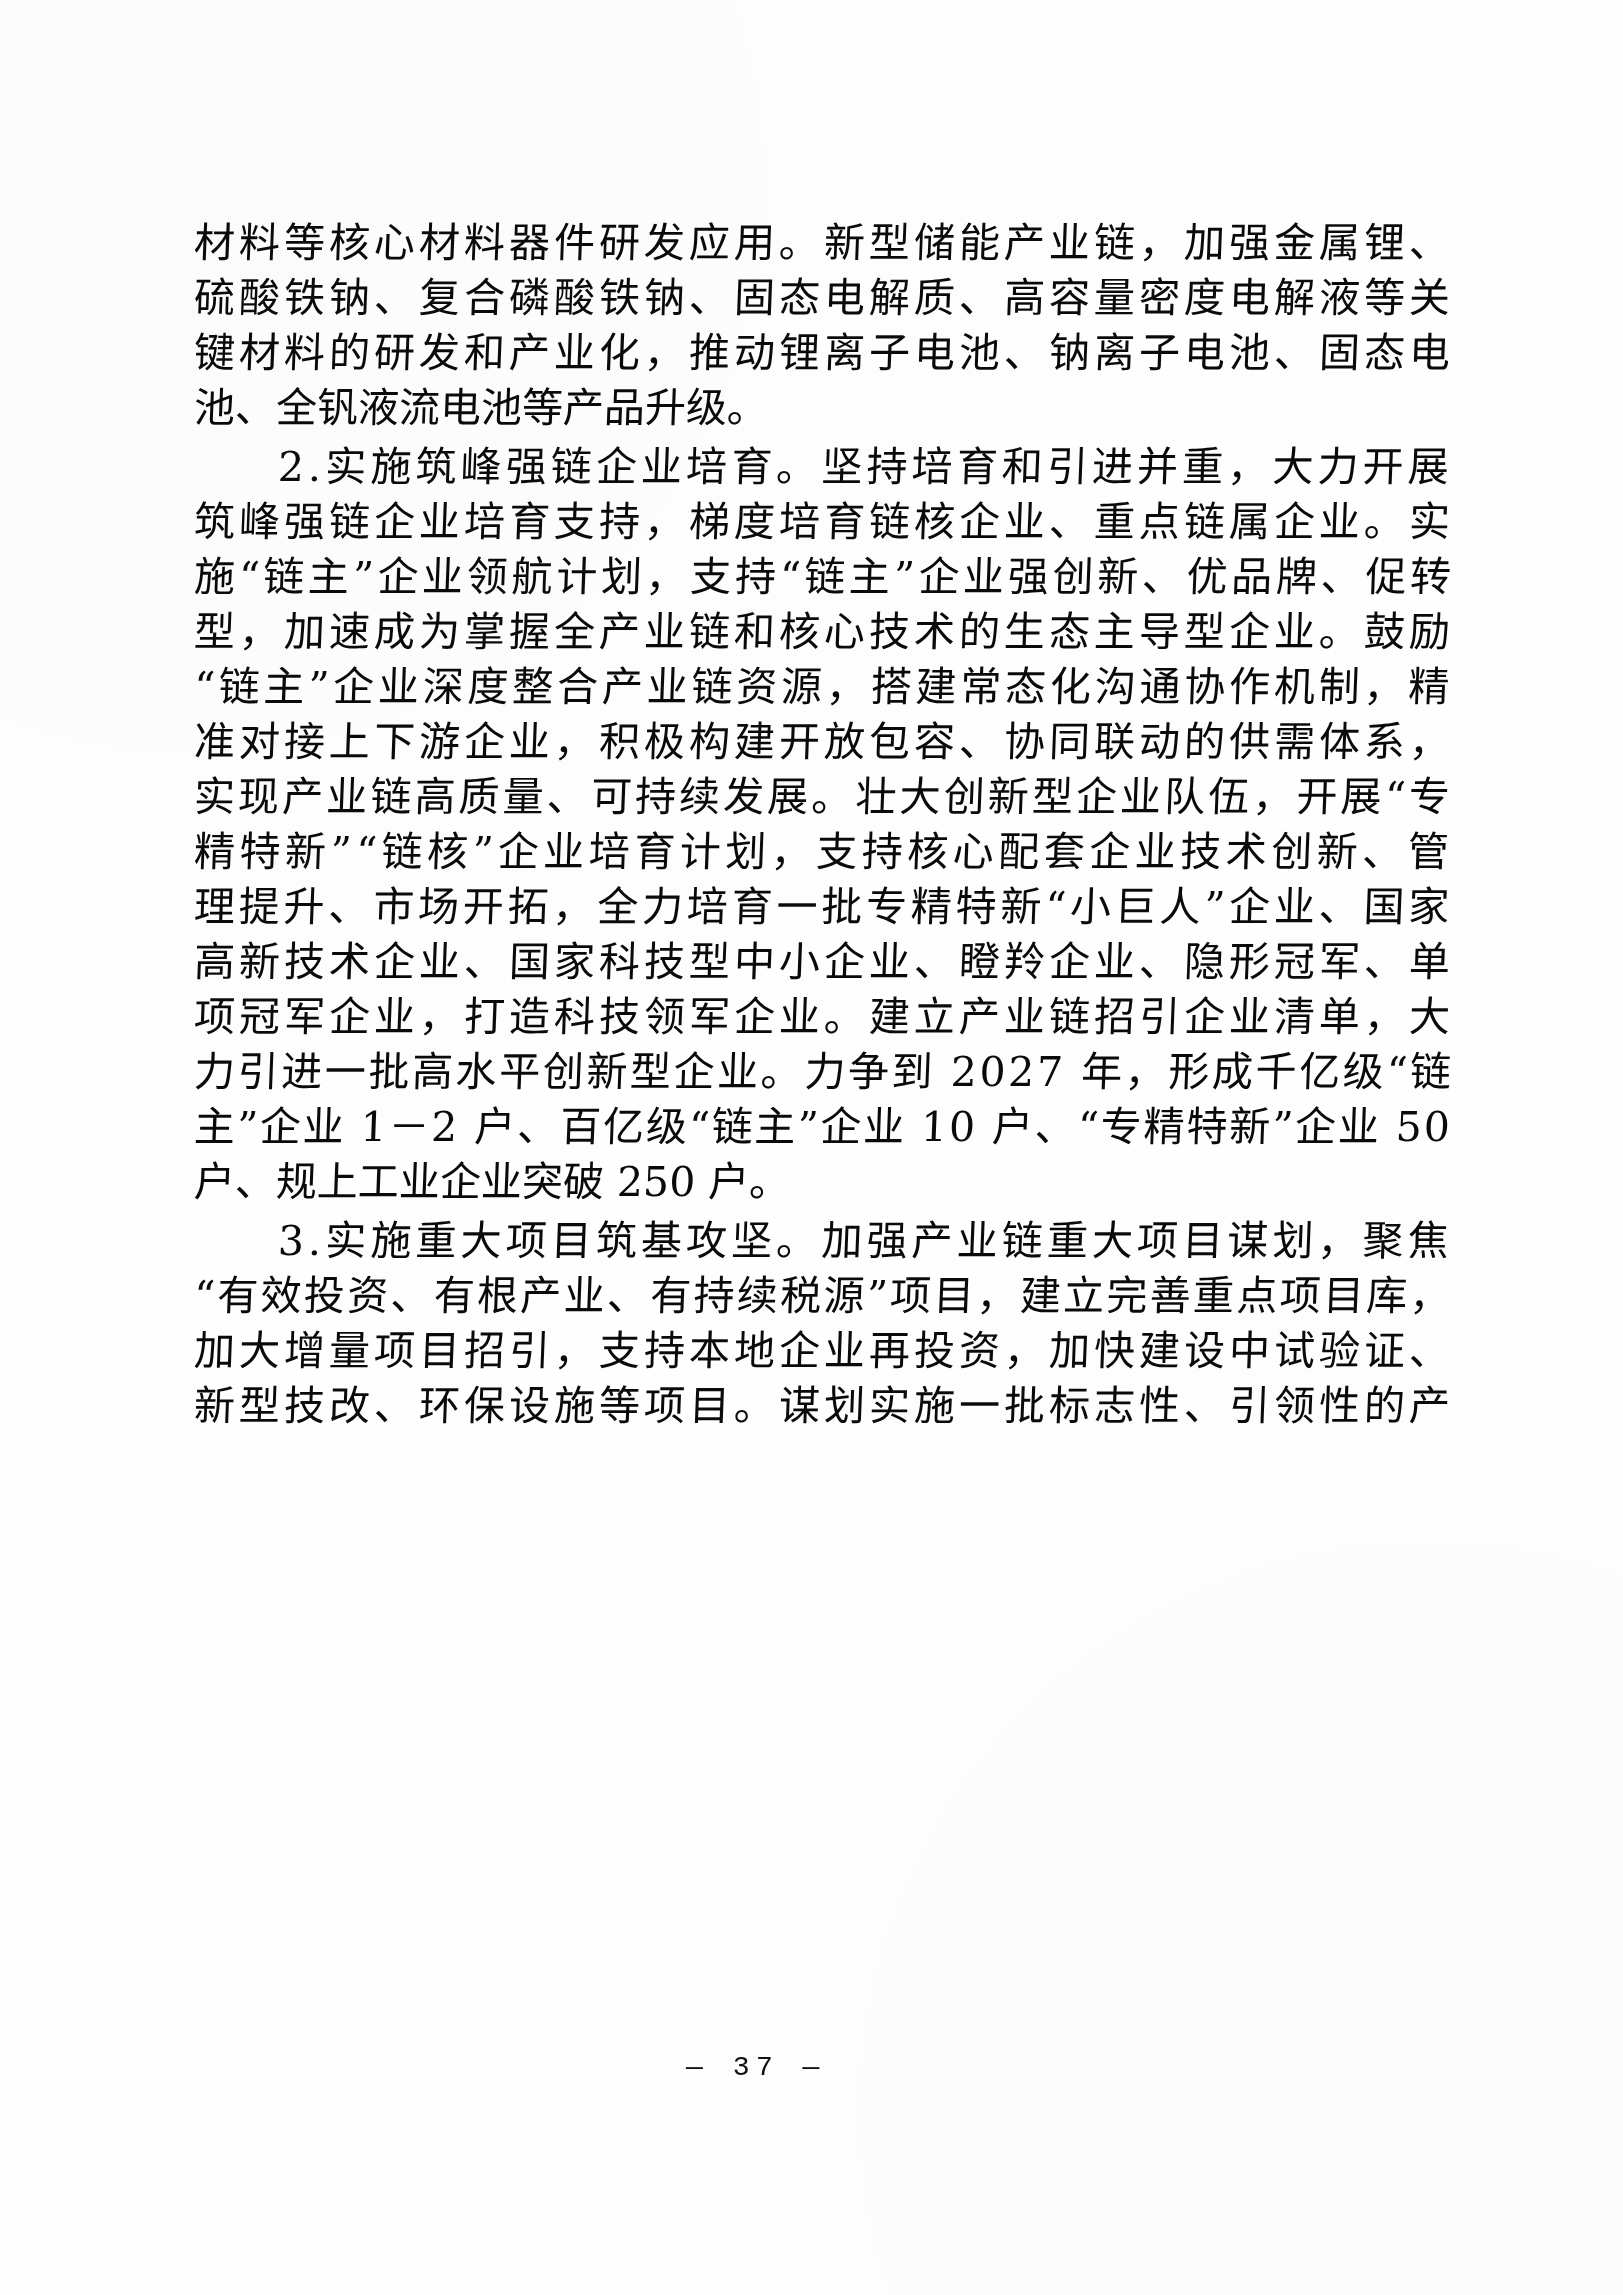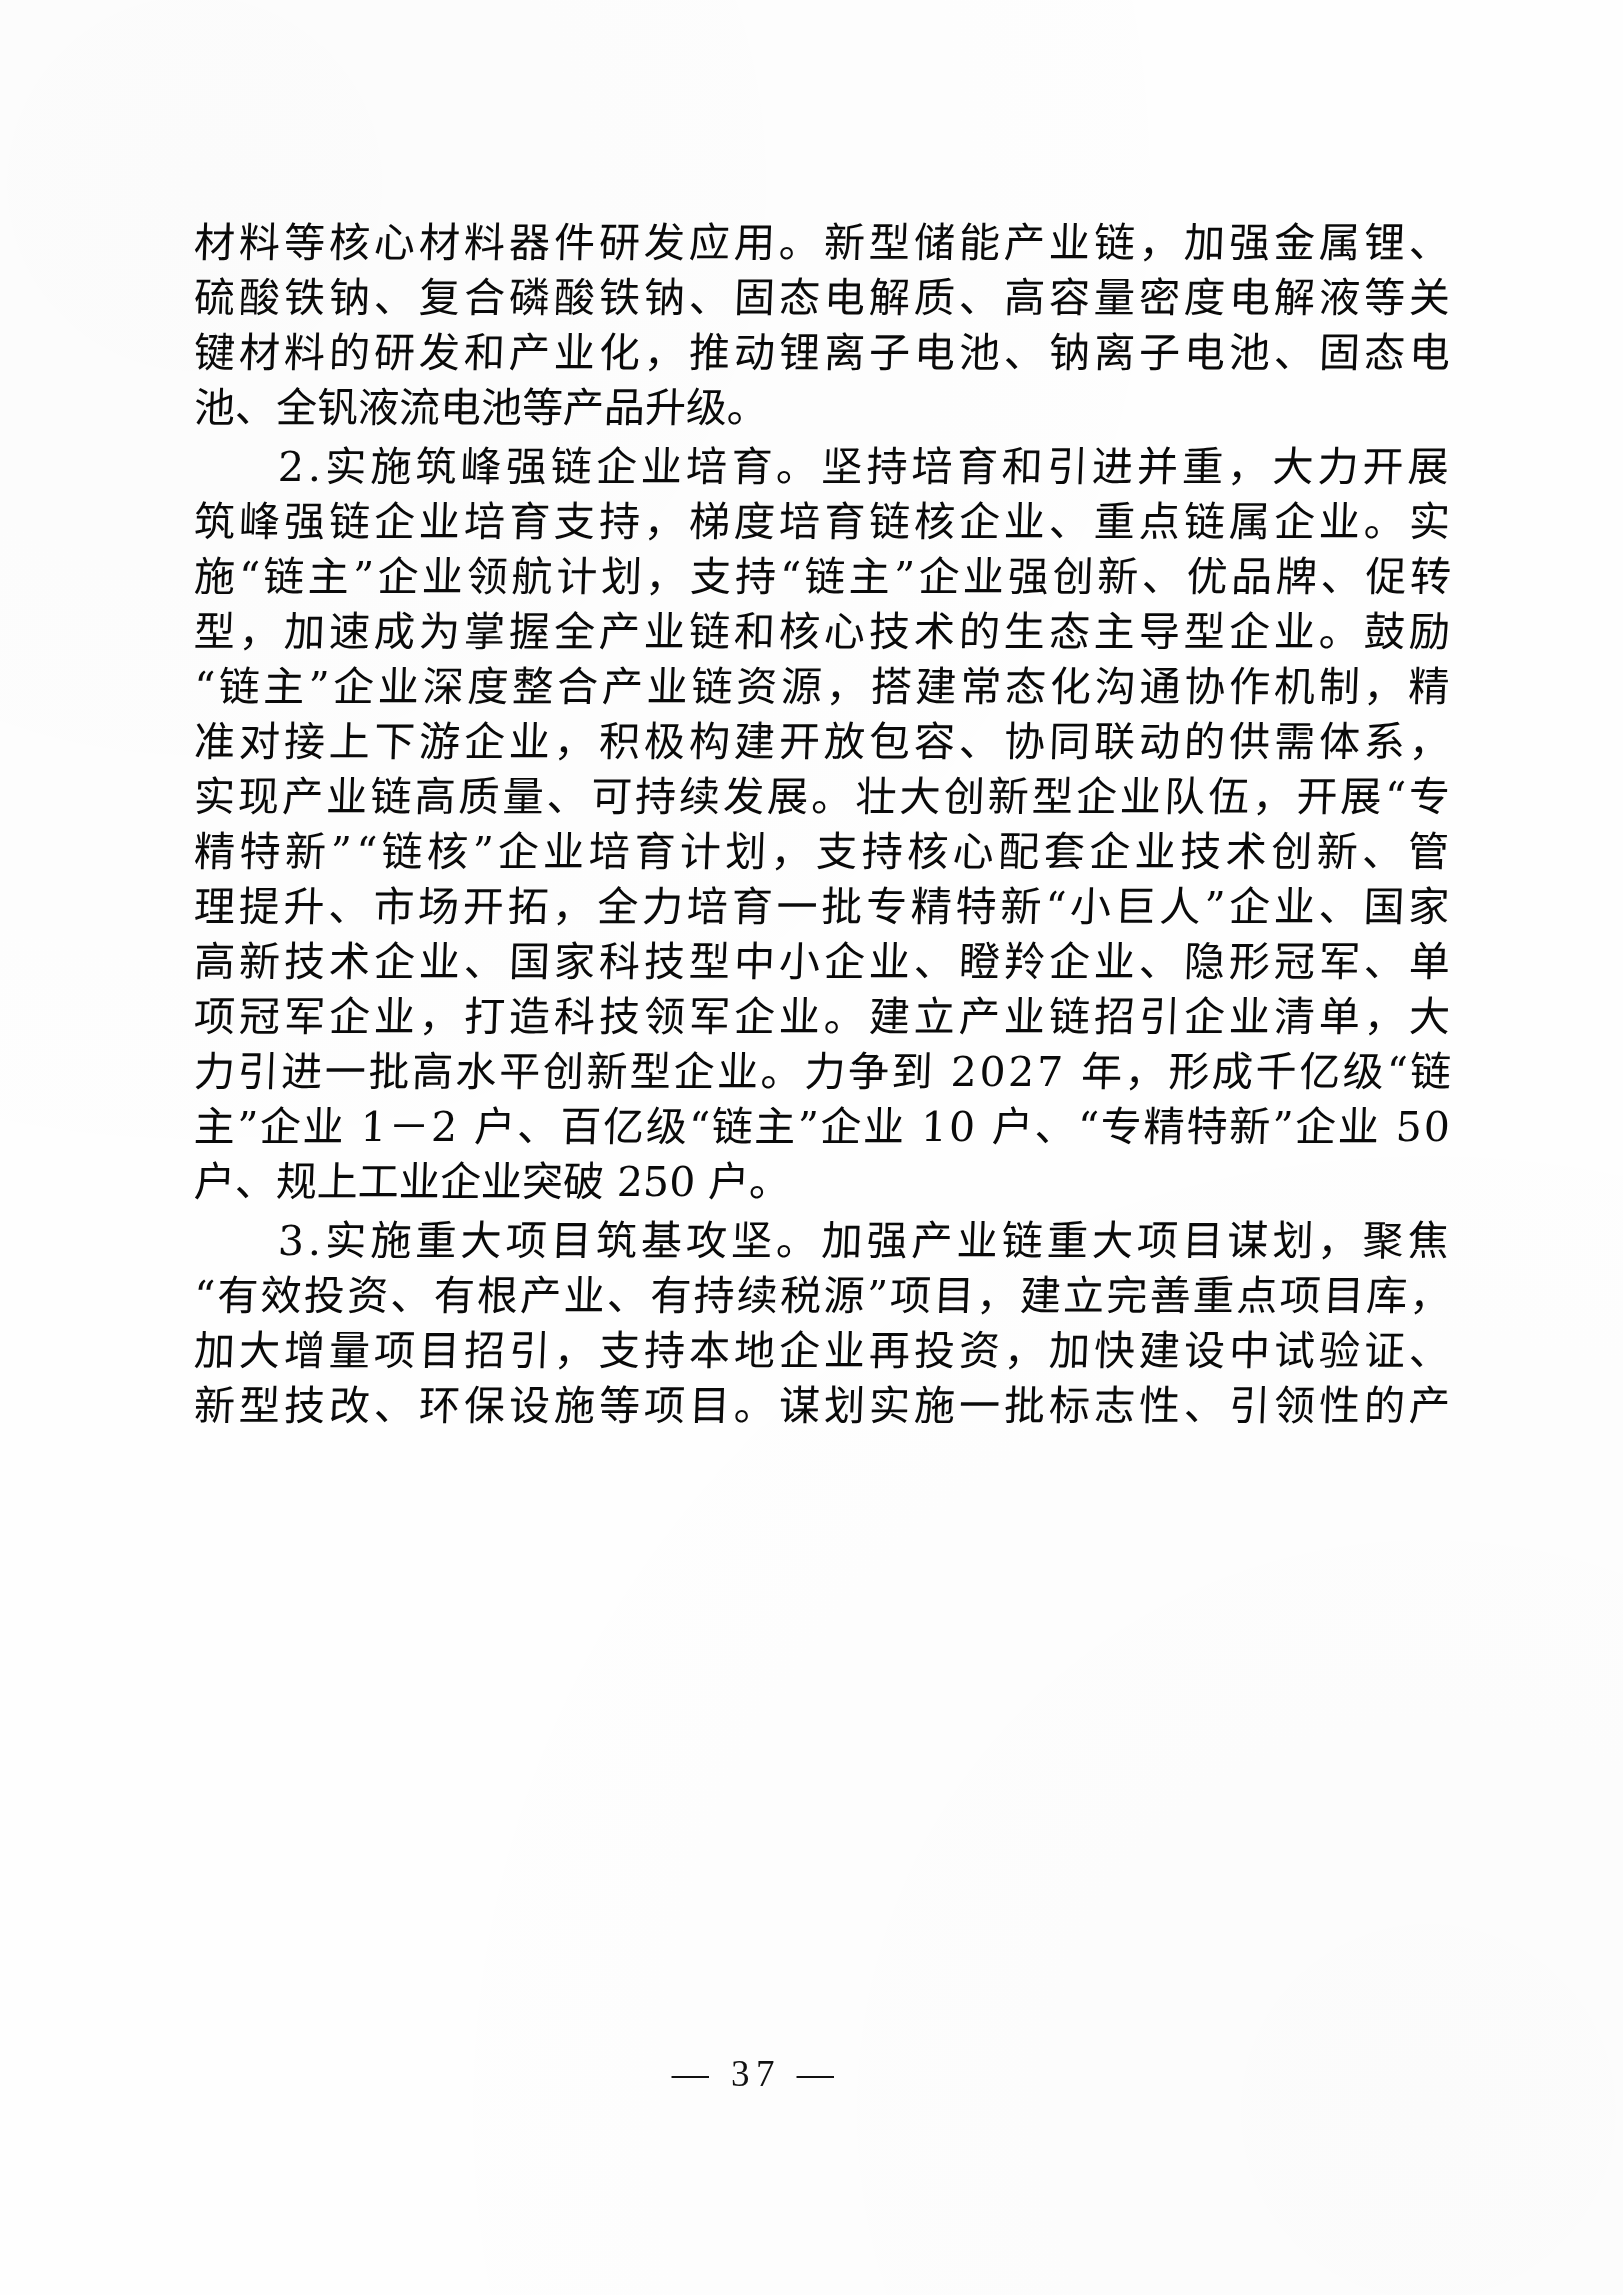--- a/index.html
+++ b/index.html
@@ -75,22 +75,22 @@
   .footer {
     position: absolute;
     left: 0;
     right: 0;
     top: 2052px;
     text-align: center;
     padding-right: 151px;
   }
   .pagenum {
     display: inline-block;
-    font-family: Liberation Serif, serif;
-    font-size: 37px;
+    font-family: Liberation Mono, monospace;
+    font-size: 28px;
     letter-spacing: 6.5px;
     color: #111111;
     margin-left: 40px;
   }
 </style>
 </head>
 <body>
 
 <div class="page">
 

